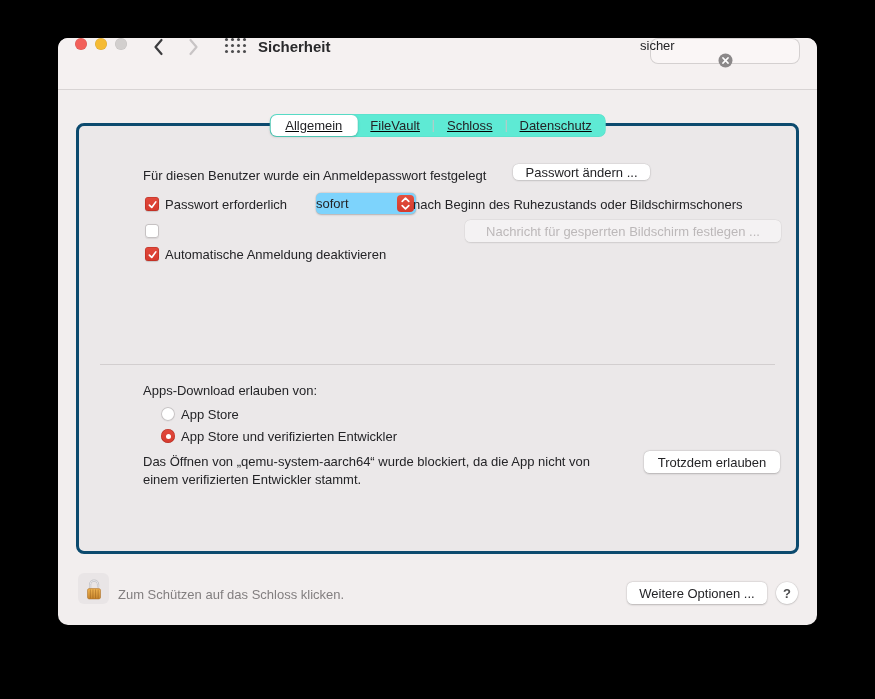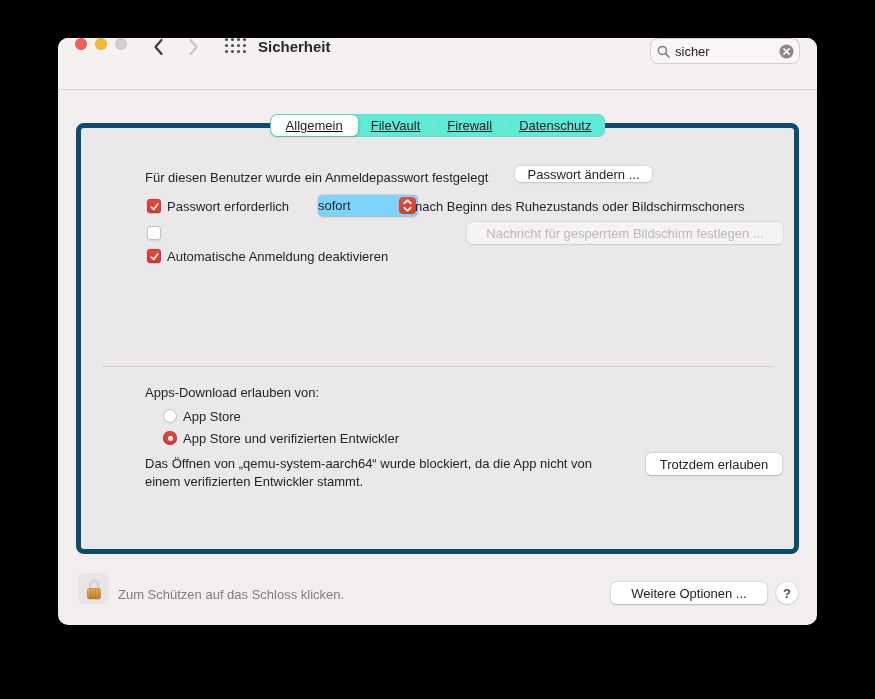--- a/index.html
+++ b/index.html
@@ -23,21 +23,21 @@
   .light.yellow { background:#f5bb34; box-shadow:inset 0 0 0 0.5px rgba(0,0,0,0.12); }
   .light.gray   { background:#d2cfce; box-shadow:inset 0 0 0 0.5px rgba(0,0,0,0.08); }
   .navbtn { width:12px; height:18px; margin-left:26px; display:flex; align-items:center; cursor:default; }
   .navbtn.fwd { margin-left:23px; }
   .gridicon { margin-left:25px; display:grid; grid-template-columns:repeat(4,3px); grid-template-rows:repeat(3,3px); gap:3px; }
   .gridicon i { background:#4c4c4e; border-radius:50%; }
   .wintitle { margin-left:12px; font-size:15px; font-weight:700; color:#29292b; }
   .searchfield {
     margin-left:auto; width:150px; height:26px; background:#faf6f6;
     border-radius:8px; box-shadow:inset 0 0 0 1px #d4d0d0;
-    display:flex; align-items:center; padding:0 6px 0 7px;
+    display:flex; align-items:center; padding:0 6px 0 7px;flex-direction:column;
   }
   .searchfield input {
     flex:1; min-width:0; border:none; outline:none; background:transparent;
     font-size:13px; color:#242427; font-family:"Liberation Sans", sans-serif; margin-left:5px;
   }
   .clearbtn { width:15px; height:15px; flex:0 0 auto; }
 
   
   .tabs {
     position:absolute; top:76px; left:50%; transform:translateX(-50%); z-index:3;
@@ -47,21 +47,21 @@
   .tab { height:21px; display:flex; align-items:center; padding:0 13px; font-size:13px; color:#242427; cursor:default; white-space:nowrap; }
   .tab.selected {
     background:#ffffff; border-radius:6px; padding:0 15px;
     box-shadow:0 1px 2.5px rgba(0,0,0,0.18), 0 0 0 0.5px rgba(0,0,0,0.04);
   }
   .tabdiv { width:1px; height:12px; background:#c9c5c6; }
 
   
   .panel {
     position:absolute; top:85px; left:18px; right:18px; height:431px;
-    background:#ebe8e9; border:5px solid #0c4a6e; border-radius:8px; z-index:1;
+    background:#ebe8e9; border:3px solid #0c4a6e; border-radius:8px; z-index:1;
   }
   .t13 { font-size:13px; color:#242427; position:absolute; white-space:nowrap; }
 
   .btn {
     position:absolute; display:flex; align-items:center; justify-content:center;
     background:#ffffff; border-radius:5.5px; font-size:13px; color:#242427;
     box-shadow:0 0.5px 2px rgba(0,0,0,0.22), 0 0 0 0.5px rgba(0,0,0,0.05);
     cursor:default; white-space:nowrap;
   }
   .btn.disabled { background:rgba(255,255,255,0.45); color:#bcb8b9; box-shadow:0 0.5px 1.5px rgba(0,0,0,0.10), 0 0 0 0.5px rgba(0,0,0,0.04); }
@@ -154,21 +154,21 @@
           <line x1="4.9" y1="4.9" x2="10.1" y2="10.1" stroke="#fff" stroke-width="1.5" stroke-linecap="round"></line>
           <line x1="10.1" y1="4.9" x2="4.9" y2="10.1" stroke="#fff" stroke-width="1.5" stroke-linecap="round"></line>
         </svg>
     </div>
   </div>
 
   <div class="tabs">
     <div class="tab selected">Allgemein</div>
     <div class="tab">FileVault</div>
     <div class="tabdiv"></div>
-    <div class="tab">Firewall</div>
+    <div class="tab">Schloss</div>
     <div class="tabdiv"></div>
     <div class="tab">Datenschutz</div>
   </div>
 
   <div class="panel">
 
     <div class="t13" style="left:64px; top:42px;">Für diesen Benutzer wurde ein Anmeldepasswort festgelegt</div>
     <div class="btn" style="left:434px; top:38px; width:137px; height:16px;">Passwort ändern ...</div>
 
     <div class="checkbox checked" style="left:66px; top:71px;">
@@ -182,21 +182,21 @@
       <span class="caps">
         <svg width="11" height="15" viewBox="0 0 11 15">
             <polyline points="2.2,5.4 5.5,2.2 8.8,5.4" fill="none" stroke="#fff" stroke-width="1.7" stroke-linecap="round" stroke-linejoin="round"></polyline>
             <polyline points="2.2,9.6 5.5,12.8 8.8,9.6" fill="none" stroke="#fff" stroke-width="1.7" stroke-linecap="round" stroke-linejoin="round"></polyline>
           </svg>
       </span>
     </div>
     <div class="t13" style="left:334px; top:71px;">nach Beginn des Ruhezustands oder Bildschirmschoners</div>
 
     <div class="checkbox" style="left:66px; top:98px;"></div>
-    <div class="btn disabled" style="left:386px; top:94px; width:316px; height:22px;">Nachricht für gesperrtem Bildschirm festlegen ...</div>
+    <div class="btn disabled" style="left:386px; top:94px; width:316px; height:22px;">Nachricht für gesperrten Bildschirm festlegen ...</div>
 
     <div class="checkbox checked" style="left:66px; top:121px;">
       <svg width="11" height="11" viewBox="0 0 13 13">
           <polyline points="2.8,7.2 5.6,10 10.4,3.4" fill="none" stroke="#fff" stroke-width="2" stroke-linecap="round" stroke-linejoin="round"></polyline>
         </svg>
     </div>
     <div class="t13" style="left:86px; top:121px;">Automatische Anmeldung deaktivieren</div>
 
     <div class="divider"></div>
 
@@ -227,16 +227,16 @@
       <path d="M10.5 15 V9.8 a4.6 4.6 0 0 1 9.2 0 V12.2" fill="none" stroke="#c0c0c4" stroke-width="2.6" stroke-linecap="round"></path>
       <path d="M10.5 15 V9.8 a4.6 4.6 0 0 1 9.2 0 V12.2" fill="none" stroke="#e8e8ec" stroke-width="1.1" stroke-linecap="round"></path>
       <rect x="7.5" y="14.5" width="15" height="12" rx="2" fill="url(#gold)" stroke="#a5671e" stroke-width="0.6"></rect>
       <line x1="10.8" y1="15.5" x2="10.8" y2="25.8" stroke="rgba(130,75,15,0.45)" stroke-width="1"></line>
       <line x1="13.8" y1="15.5" x2="13.8" y2="25.8" stroke="rgba(130,75,15,0.45)" stroke-width="1"></line>
       <line x1="16.8" y1="15.5" x2="16.8" y2="25.8" stroke="rgba(130,75,15,0.45)" stroke-width="1"></line>
       <line x1="19.8" y1="15.5" x2="19.8" y2="25.8" stroke="rgba(130,75,15,0.45)" stroke-width="1"></line>
     </svg>
   </div>
   <div class="lockhint">Zum Schützen auf das Schloss klicken.</div>
-  <div class="btn" style="right:50px; top:544px; width:156px; height:22px; left:auto;">Weitere Optionen ...</div>
+  <div class="btn" style="right:50px; top:544px; width:140px; height:22px; left:auto;">Weitere Optionen ...</div>
   <div class="helpbtn">?</div>
 
 </div>
 
 </body></html>

